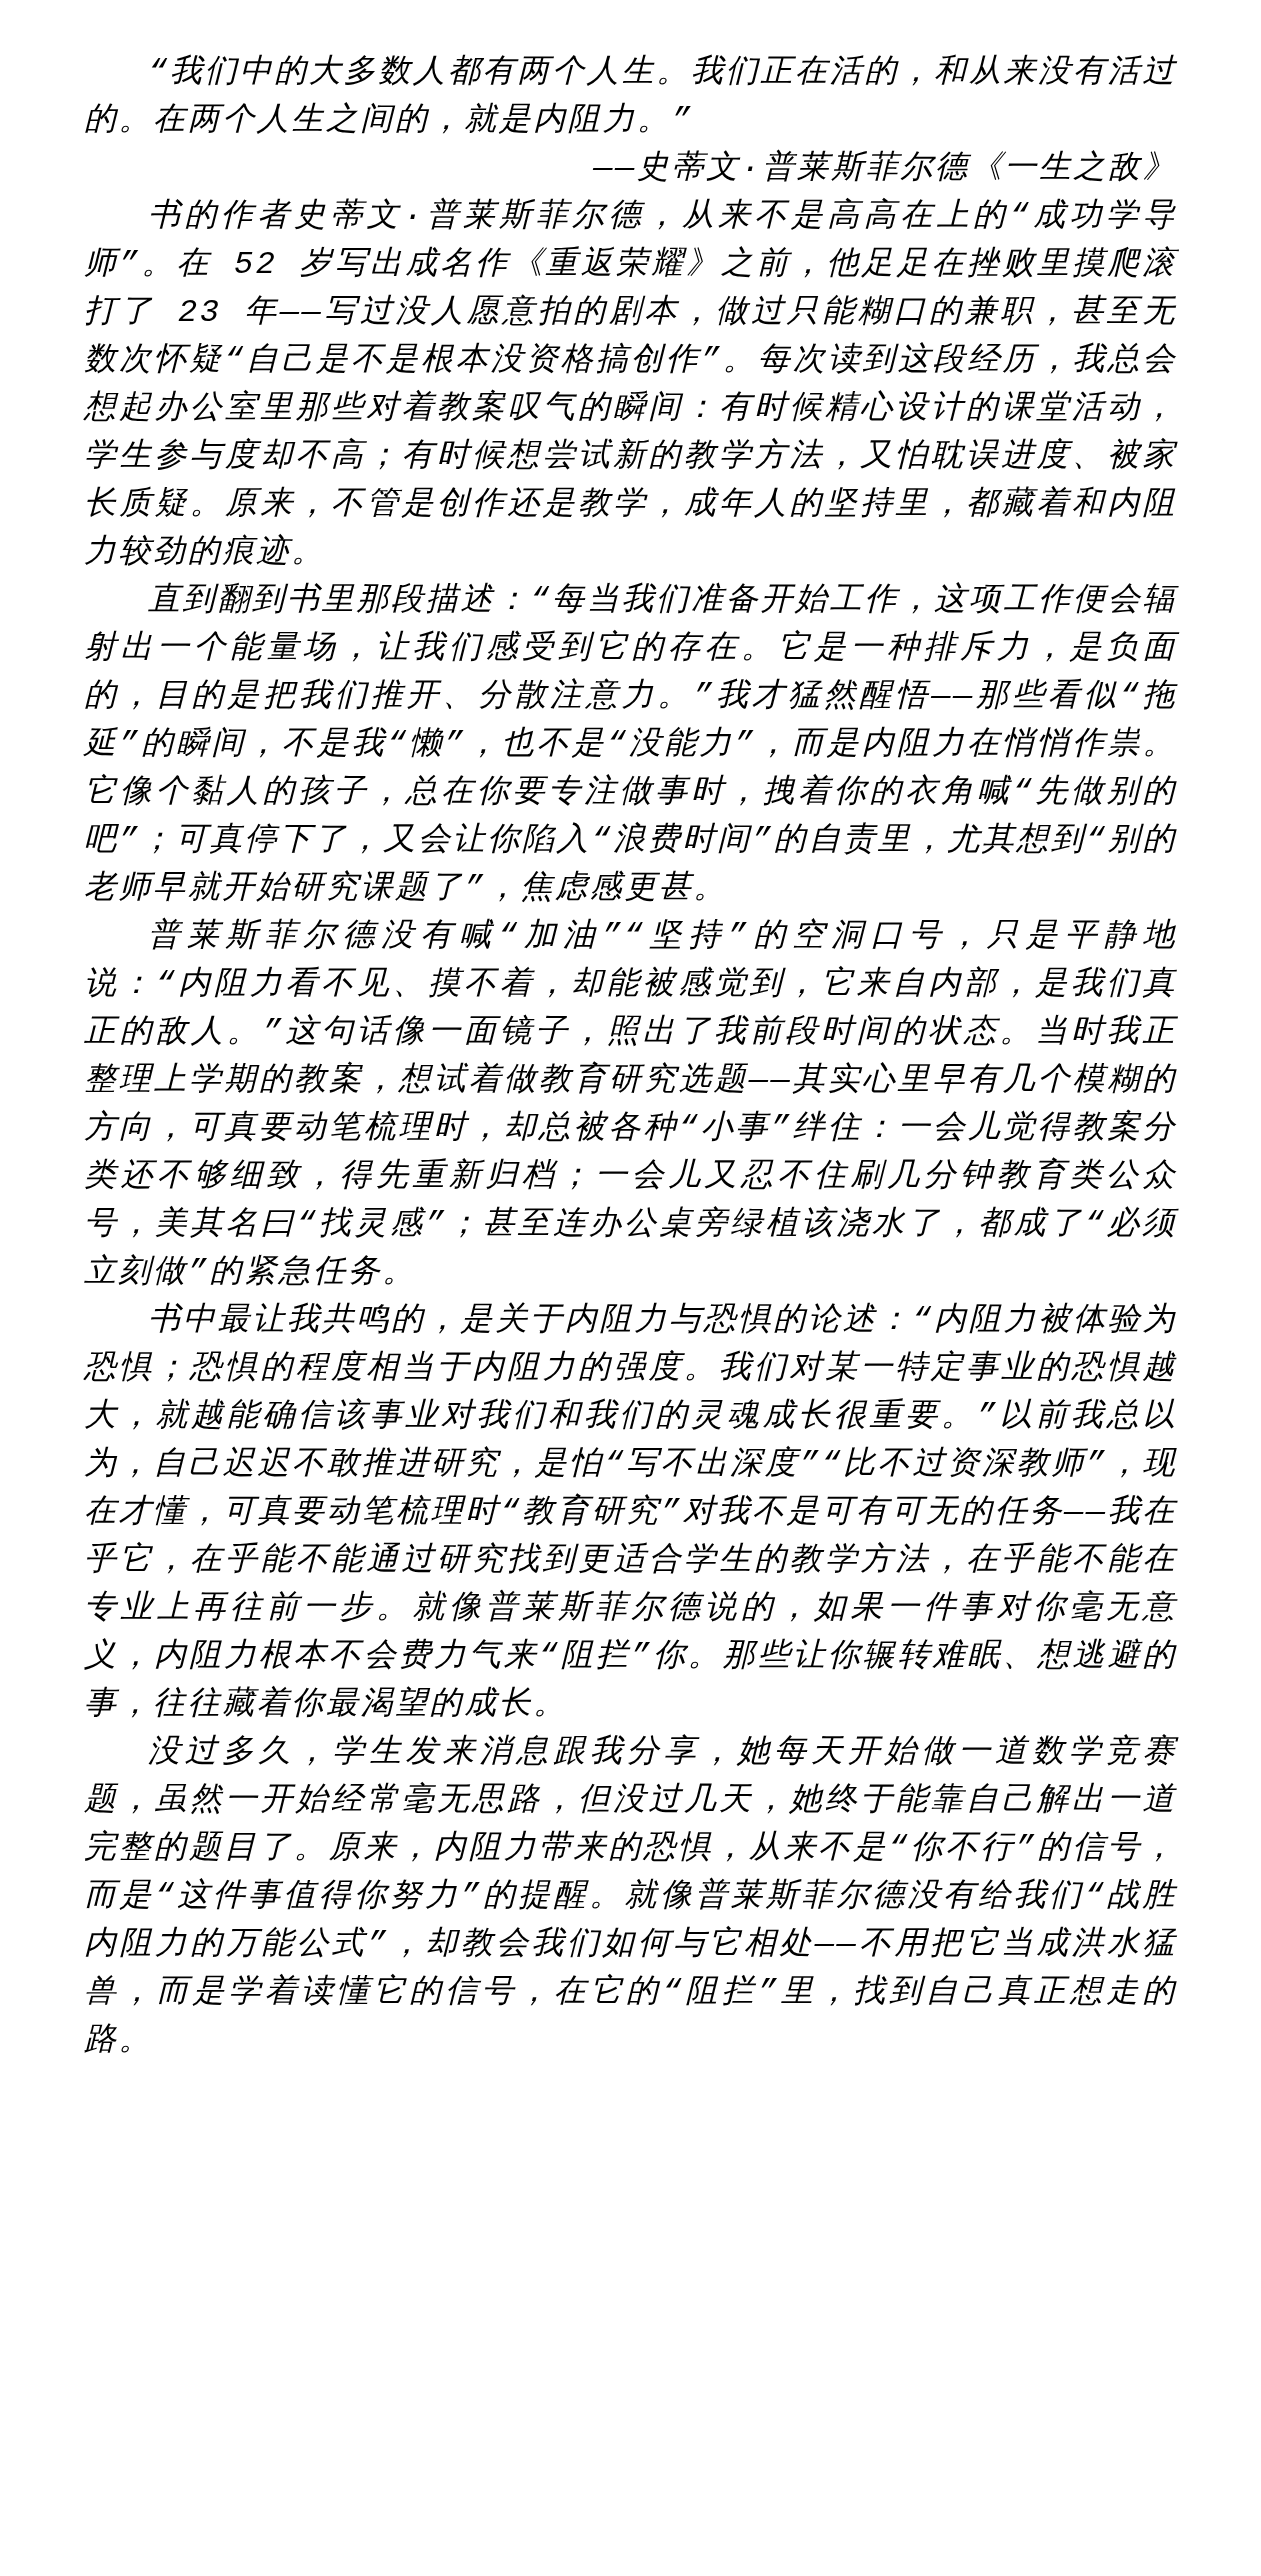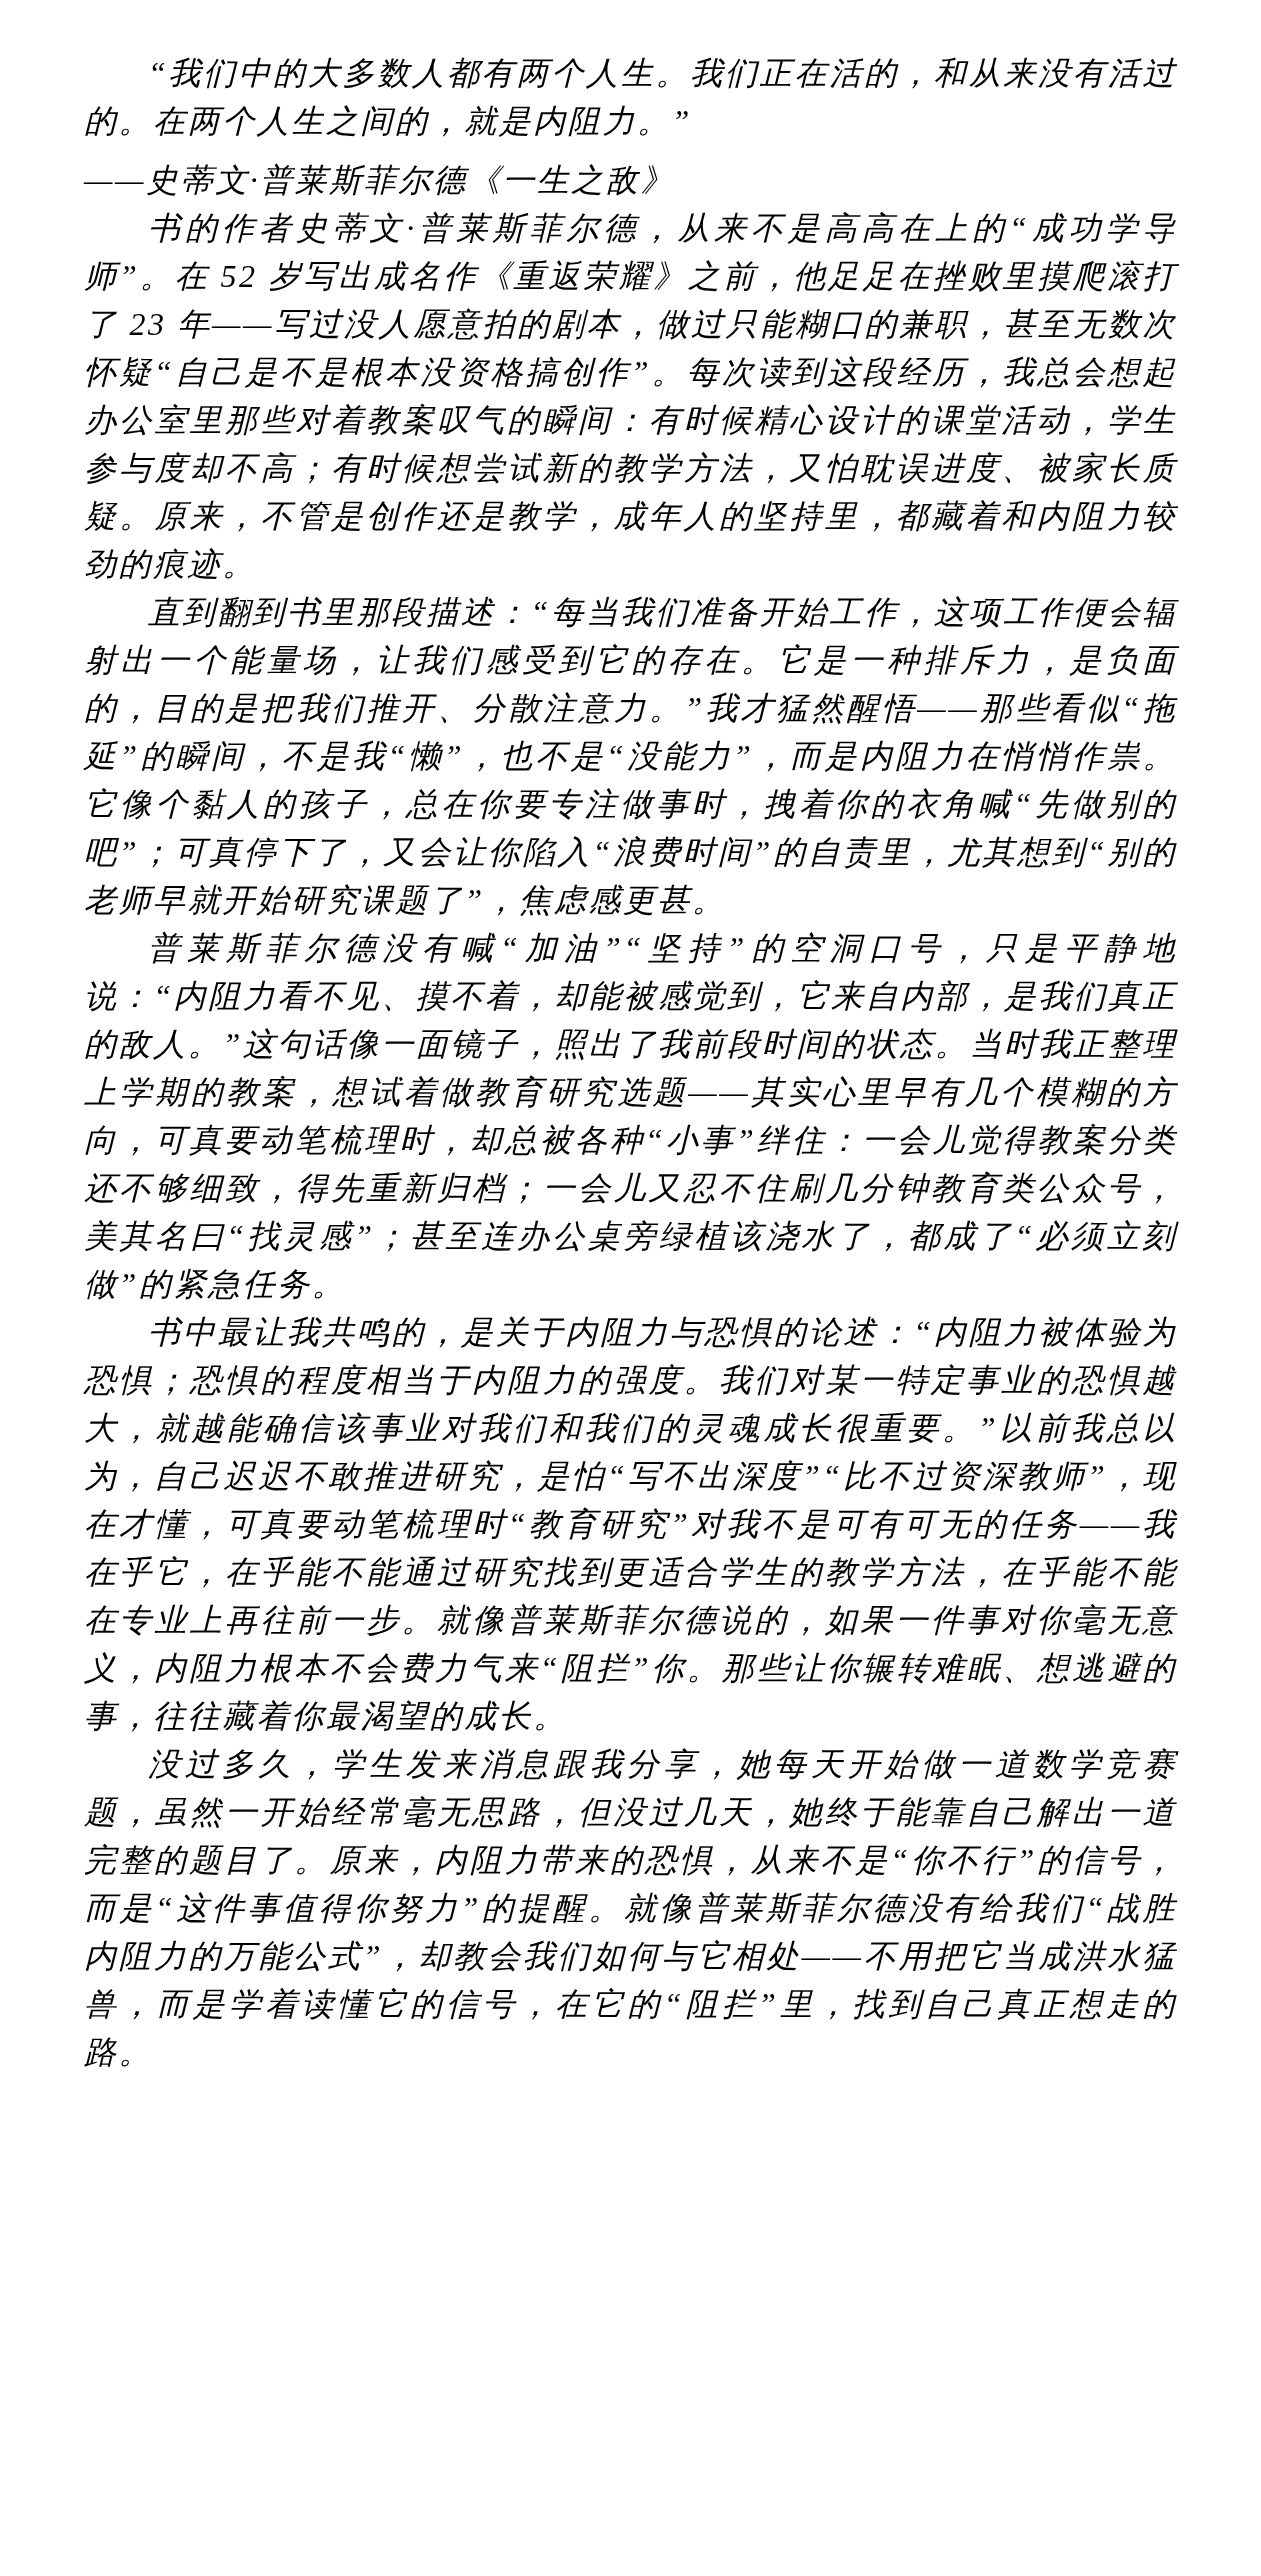--- a/index.html
+++ b/index.html
@@ -17,24 +17,25 @@
     font-style: italic;
     font-size: 32px;
     line-height: 48px;
     letter-spacing: 0.08em;
     color: #000000;
     text-align: justify;
   }
   .para {
     text-indent: 2em;
     text-align: justify;
+    font-family: Liberation Mono, monospace;
   }
   .attribution {
     text-indent: 0;
-    margin-top: 11px;
+    text-align: right;
   }
 </style>
 </head>
 <body>
 
 <div class="doc">
   <p class="para">“我们中的大多数人都有两个人生。我们正在活的，和从来没有活过的。在两个人生之间的，就是内阻力。”</p>
   <p class="para attribution">——史蒂文·普莱斯菲尔德《一生之敌》</p>
   <p class="para">书的作者史蒂文·普莱斯菲尔德，从来不是高高在上的“成功学导师”。在 52 岁写出成名作《重返荣耀》之前，他足足在挫败里摸爬滚打了 23 年——写过没人愿意拍的剧本，做过只能糊口的兼职，甚至无数次怀疑“自己是不是根本没资格搞创作”。每次读到这段经历，我总会想起办公室里那些对着教案叹气的瞬间：有时候精心设计的课堂活动，学生参与度却不高；有时候想尝试新的教学方法，又怕耽误进度、被家长质疑。原来，不管是创作还是教学，成年人的坚持里，都藏着和内阻力较劲的痕迹。</p>
   <p class="para">直到翻到书里那段描述：“每当我们准备开始工作，这项工作便会辐射出一个能量场，让我们感受到它的存在。它是一种排斥力，是负面的，目的是把我们推开、分散注意力。”我才猛然醒悟——那些看似“拖延”的瞬间，不是我“懒”，也不是“没能力”，而是内阻力在悄悄作祟。它像个黏人的孩子，总在你要专注做事时，拽着你的衣角喊“先做别的吧”；可真停下了，又会让你陷入“浪费时间”的自责里，尤其想到“别的老师早就开始研究课题了”，焦虑感更甚。</p>

